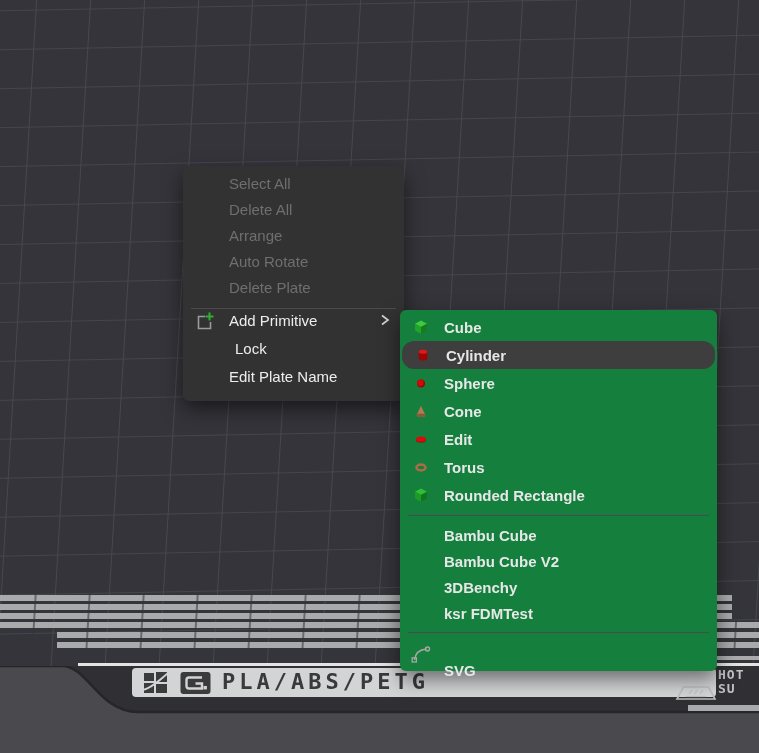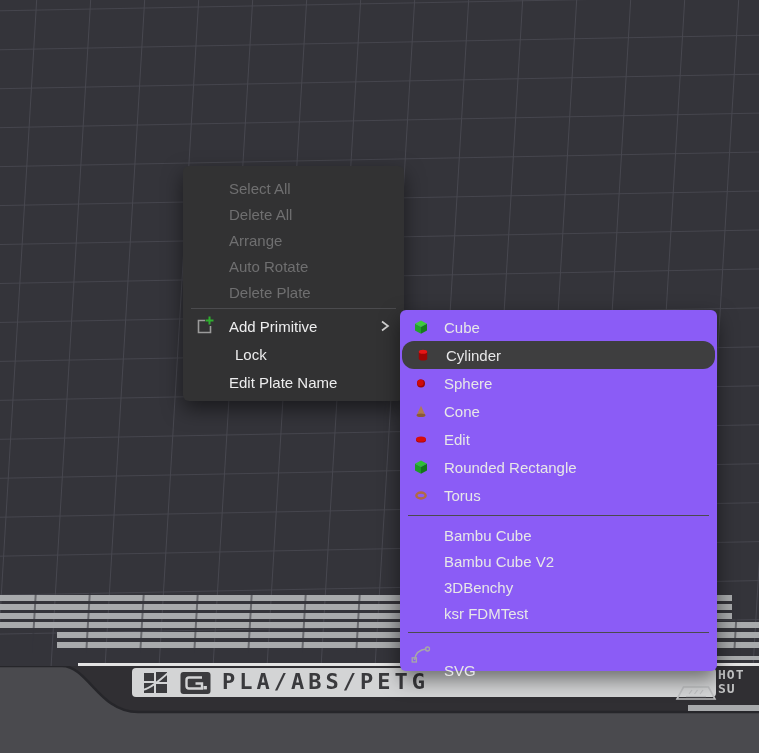--- a/index.html
+++ b/index.html
@@ -50,28 +50,28 @@
   }
   .bed-icon-wrap{position:absolute;left:674px;top:685px;}
   
   .menu{
     position:absolute;background:#323233;border-radius:6px;
     box-shadow:0 8px 20px rgba(0,0,0,.5);
     padding:9px 0 5px 0;box-sizing:border-box;
     color:#ededee;font-size:15px;
   }
   .main-menu{left:183px;top:166px;width:221px;}
-  .menu-item{height:26px;display:flex;align-items:center;padding-left:46px;cursor:default;}
+  .menu-item{height:26px;display:flex;align-items:flex-start;padding-left:46px;cursor:default;}
   .menu-item.tall{height:28px;padding-left:0;}
   .menu-item.disabled{color:#6f6f70;}
   .menu-sep{height:1px;background:#4b4b4e;margin:3px 8px;}
   .mi-icon{width:20px;height:20px;margin-left:11px;margin-right:15px;flex:0 0 auto;}
   .mi-spacer{flex:1;}
   .mi-chevron{margin-right:12px;flex:0 0 auto;}
-  .sub-menu{left:400px;top:310px;width:317px;background:#8b5cf6;padding:3px 0 2px 0;font-size:15px;color:#e7e7e8;}
+  .sub-menu{left:400px;top:310px;width:317px;background:#15803d;padding:3px 0 2px 0;font-size:15px;color:#e7e7e8;font-weight:bold;}
   .sub-item{height:28px;display:flex;align-items:center;}
   .sub-item .prim-icon{width:16px;height:16px;margin-left:13px;flex:0 0 auto;}
   .sub-item .sub-label{margin-left:15px;white-space:nowrap;}
   .sub-item.highlight{background:#3e3e3f;border-radius:12px;margin:0 2px;}
   .sub-item.model{height:26px;}
   .sub-item.model .sub-label{margin-left:44px;}
   .sub-item.svg-row{height:30px;}
   .sub-item.svg-row .prim-icon{width:20px;height:20px;margin-left:11px;}
   .sub-item.svg-row .sub-label{margin-left:13px;margin-top:33px;}
 </style>
@@ -204,32 +204,32 @@
     <div class="sub-item">
       <svg class="prim-icon" viewBox="0 0 16 16">
         <ellipse cx="8" cy="9" rx="5" ry="2.6" fill="#9e0404"></ellipse>
         <ellipse cx="8" cy="8.2" rx="5" ry="2.6" fill="#d60d0d"></ellipse>
       </svg>
       <span class="sub-label">Edit</span>
     </div>
 
     <div class="sub-item">
       <svg class="prim-icon" viewBox="0 0 16 16">
+        <ellipse cx="8" cy="8.5" rx="4.6" ry="2.9" fill="none" stroke="#b06a45" stroke-width="2.5"></ellipse>
+      </svg>
+      <span class="sub-label">Torus</span>
+    </div>
+
+    <div class="sub-item">
+      <svg class="prim-icon" viewBox="0 0 16 16">
         <polygon points="8,1.5 14,4.7 8,8 2,4.7" fill="#2fbf37"></polygon>
         <polygon points="2,4.7 8,8 8,14.8 2,11.6" fill="#1d9b26"></polygon>
         <polygon points="14,4.7 8,8 8,14.8 14,11.6" fill="#13751b"></polygon>
       </svg>
       <span class="sub-label">Rounded Rectangle</span>
-    </div>
-
-    <div class="sub-item">
-      <svg class="prim-icon" viewBox="0 0 16 16">
-        <ellipse cx="8" cy="8.5" rx="4.6" ry="2.9" fill="none" stroke="#b06a45" stroke-width="2.5"></ellipse>
-      </svg>
-      <span class="sub-label">Torus</span>
     </div>
 
     <div class="menu-sep" style="margin:6px 8px;"></div>
 
     <div class="sub-item model">
       <span class="sub-label">Bambu Cube</span>
     </div>
     <div class="sub-item model">
       <span class="sub-label">Bambu Cube V2</span>
     </div>

